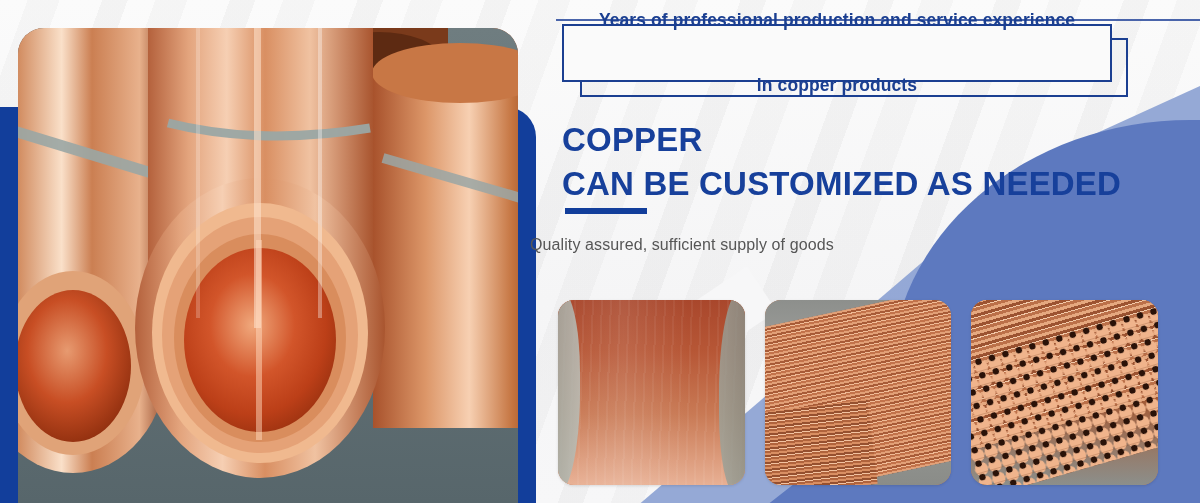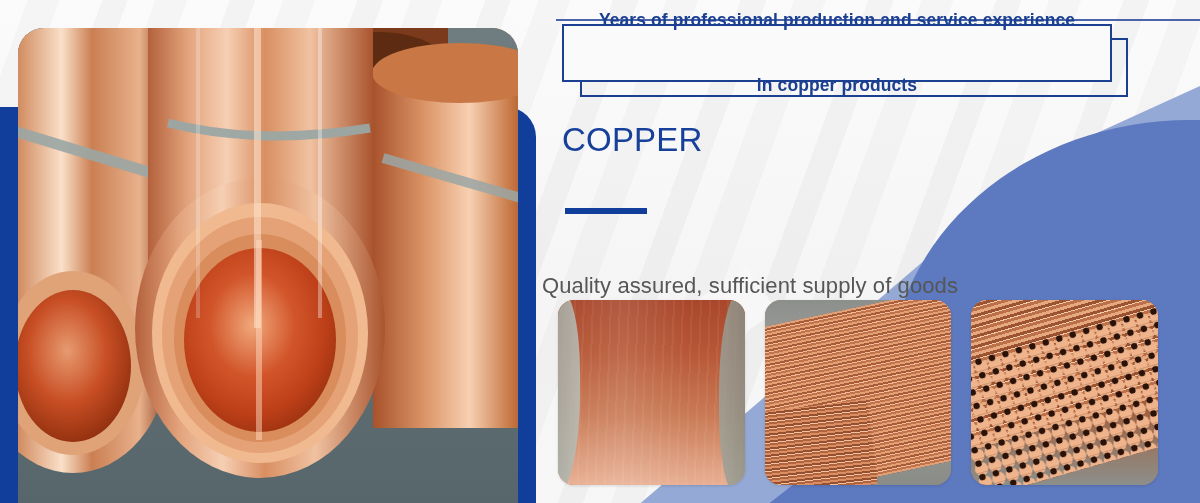--- a/index.html
+++ b/index.html
@@ -118,39 +118,38 @@
     letter-spacing:.1px;
     padding:0 10px;
   }
   .hdr-text .l2{display:block;margin-top:42px;}
 
   
   .title{
     position:absolute;
     left:562px; top:118px;
     color:#17409b;
-    font-weight:normal;
+    font-weight:bold;
     font-size:33px;
     line-height:1.32;
     letter-spacing:.2px;
   }
   .title .t2{display:block;font-size:33px;}
   .underline{
     position:absolute;
     left:565px; top:208px;
     width:82px; height:6px;
     background:#123e9b;
   }
   .subtitle{
     position:absolute;
-    left:542px; top:236px;
+    left:530px; top:236px;
     color:#565656;
-    font-size:22px;
+    font-size:16px;
     letter-spacing:.1px;
-    margin-top:37px;
   }
 
   
   .thumbs{
     position:absolute;
     left:558px; top:300px;
     width:600px; height:185px;
     display:flex;
     gap:20px;
   }
@@ -342,20 +341,21 @@
   <div class="hdr-box-back"></div>
   <div class="hdr-box-front">
     <div class="hdr-text">
       <span>Years of professional production and service experience</span>
       <span class="l2">in copper products</span>
     </div>
   </div>
 
   <div class="title">
     <span>COPPER</span>
+    <span class="t2">CAN BE CUSTOMIZED AS NEEDED</span>
   </div>
   <div class="underline"></div>
   <div class="subtitle">Quality assured, sufficient supply of goods</div>
 
   <div class="thumbs">
 
     <div class="thumb">
       <div class="art plate">
         <div class="plate-r"></div>
       </div>

